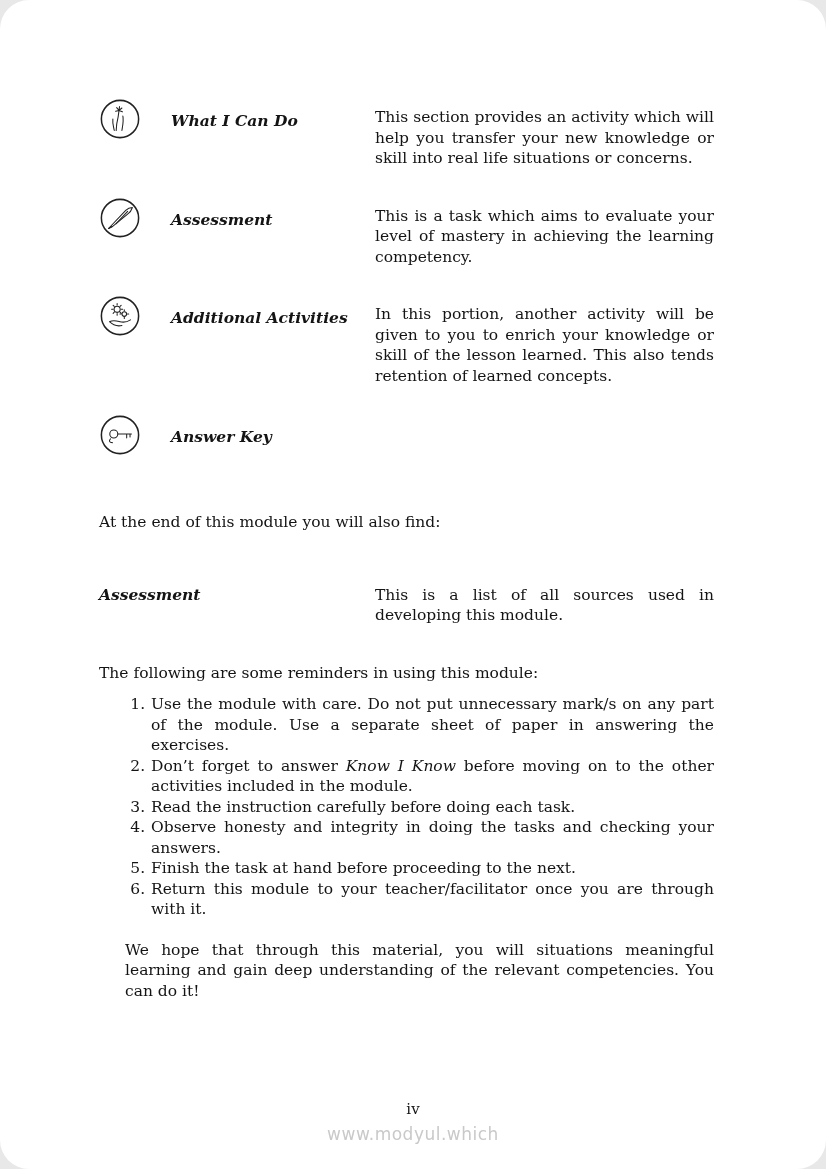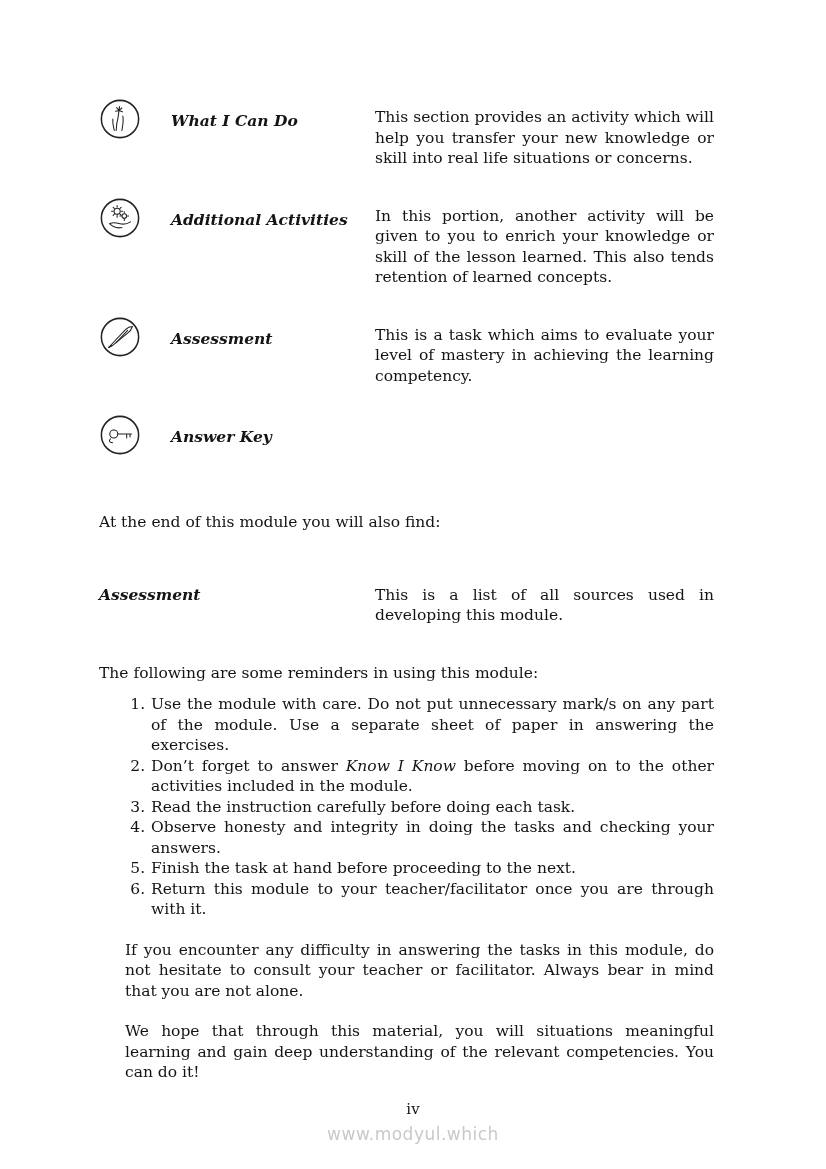--- a/index.html
+++ b/index.html
@@ -1,19 +1,19 @@
 <!DOCTYPE html>
 <html><head>
 <meta charset="utf-8">
 <style>
   html,body { margin:0; padding:0; background:#e8e8e8; }
   .page {
     width:826px; height:1169px; margin:0 auto; background:#ffffff;
     position:relative; font-family:"DejaVu Serif", serif; color:#141414;
-    box-sizing:border-box; overflow:hidden;
+    box-sizing:border-box; overflow:hidden;border-radius:29px;
   }
   .content { position:absolute; left:99px; right:112px; top:98px; }
   .icon-row {
     display:grid; grid-template-columns:70px 206px 1fr;
     align-items:start; margin-bottom:28px;
   }
   .icon-cell { padding-top:0px; }
   .circle-icon { width:42px; height:42px; display:block; }
   .section-title {
     font-weight:bold; font-style:italic; font-size:15.5px;
@@ -68,41 +68,41 @@
         </svg>
       </div>
       <div class="section-title">What I Can Do</div>
       <div class="section-desc">This section provides an activity which will help you transfer your new knowledge or skill into real life situations or concerns.</div>
     </div>
 
     <div class="icon-row">
       <div class="icon-cell">
         <svg class="circle-icon" viewBox="0 0 44 44">
           <circle class="ln" cx="22" cy="22" r="19.5"></circle>
+          <path class="thin" d="M10 33 L28 14 C30 12 33 11 35 11 C34 14 33 16 30 18 L14 31 Z"></path>
+          <path class="thin" d="M14 31 L10 33 M18 28 L30 15"></path>
+        </svg>
+      </div>
+      <div class="section-title">Assessment</div>
+      <div class="section-desc">This is a task which aims to evaluate your level of mastery in achieving the learning competency.</div>
+    </div>
+
+    <div class="icon-row">
+      <div class="icon-cell">
+        <svg class="circle-icon" viewBox="0 0 44 44">
+          <circle class="ln" cx="22" cy="22" r="19.5"></circle>
           <circle class="thin" cx="19" cy="15" r="3.2"></circle>
           <path class="thin" d="M19 10.5 v-1.6 M19 19.5 v1.6 M14.8 15 h-1.6 M23.2 15 h1.6 M16 12 l-1.2 -1.2 M22 18 l1.2 1.2 M22 12 l1.2 -1.2 M16 18 l-1.2 1.2"></path>
           <circle class="thin" cx="26.5" cy="20" r="2.4"></circle>
           <path class="thin" d="M26.5 16.6 v-1.2 M26.5 23.4 v1.2 M23.1 20 h-1.2 M29.9 20 h1.2"></path>
           <path class="thin" d="M11 28 C15 26 18 27 22 28 C26 29 30 28 33 26 M11 28 C14 31 19 33 24 32"></path>
         </svg>
       </div>
       <div class="section-title">Additional Activities</div>
       <div class="section-desc">In this portion, another activity will be given to you to enrich your knowledge or skill of the lesson learned. This also tends retention of learned concepts.</div>
-    </div>
-
-    <div class="icon-row">
-      <div class="icon-cell">
-        <svg class="circle-icon" viewBox="0 0 44 44">
-          <circle class="ln" cx="22" cy="22" r="19.5"></circle>
-          <path class="thin" d="M10 33 L28 14 C30 12 33 11 35 11 C34 14 33 16 30 18 L14 31 Z"></path>
-          <path class="thin" d="M14 31 L10 33 M18 28 L30 15"></path>
-        </svg>
-      </div>
-      <div class="section-title">Assessment</div>
-      <div class="section-desc">This is a task which aims to evaluate your level of mastery in achieving the learning competency.</div>
     </div>
 
     <div class="icon-row row-gap-lg" style="margin-top:20px;">
       <div class="icon-cell">
         <svg class="circle-icon" viewBox="0 0 44 44">
           <circle class="ln" cx="22" cy="22" r="19.5"></circle>
           <circle class="thin" cx="15.5" cy="21" r="4.2"></circle>
           <path class="thin" d="M19.7 21 H34 M29 21 v4 M32.5 21 v3"></path>
           <path class="thin" d="M12 26 C10 28 11 30 14 30"></path>
         </svg>
@@ -121,20 +121,19 @@
 
     <ol class="reminders">
       <li><span>Use the module with care. Do not put unnecessary mark/s on any part of the module. Use a separate sheet of paper in answering the exercises.</span></li>
       <li><span>Don’t forget to answer </span><span class="it">Know I Know</span><span> before moving on to the other activities included in the module.</span></li>
       <li><span>Read the instruction carefully before doing each task.</span></li>
       <li><span>Observe honesty and integrity in doing the tasks and checking your answers.</span></li>
       <li><span>Finish the task at hand before proceeding to the next.</span></li>
       <li><span>Return this module to your teacher/facilitator once you are through with it.</span></li>
     </ol>
 
-    <p class="closing">If you encounter any difficulty in answering the tasks in this module, do not hesitate to consult your teacher or facilitator. Always bear in mind that you are not alone.</p>
     <p class="closing">We hope that through this material, you will situations meaningful learning and gain deep understanding of the relevant competencies. You can do it!</p>
 
   </div>
 
   <div class="footer-pageno">iv</div>
   <div class="footer-watermark">www.modyul.which</div>
 </div>
 
 </body></html>

